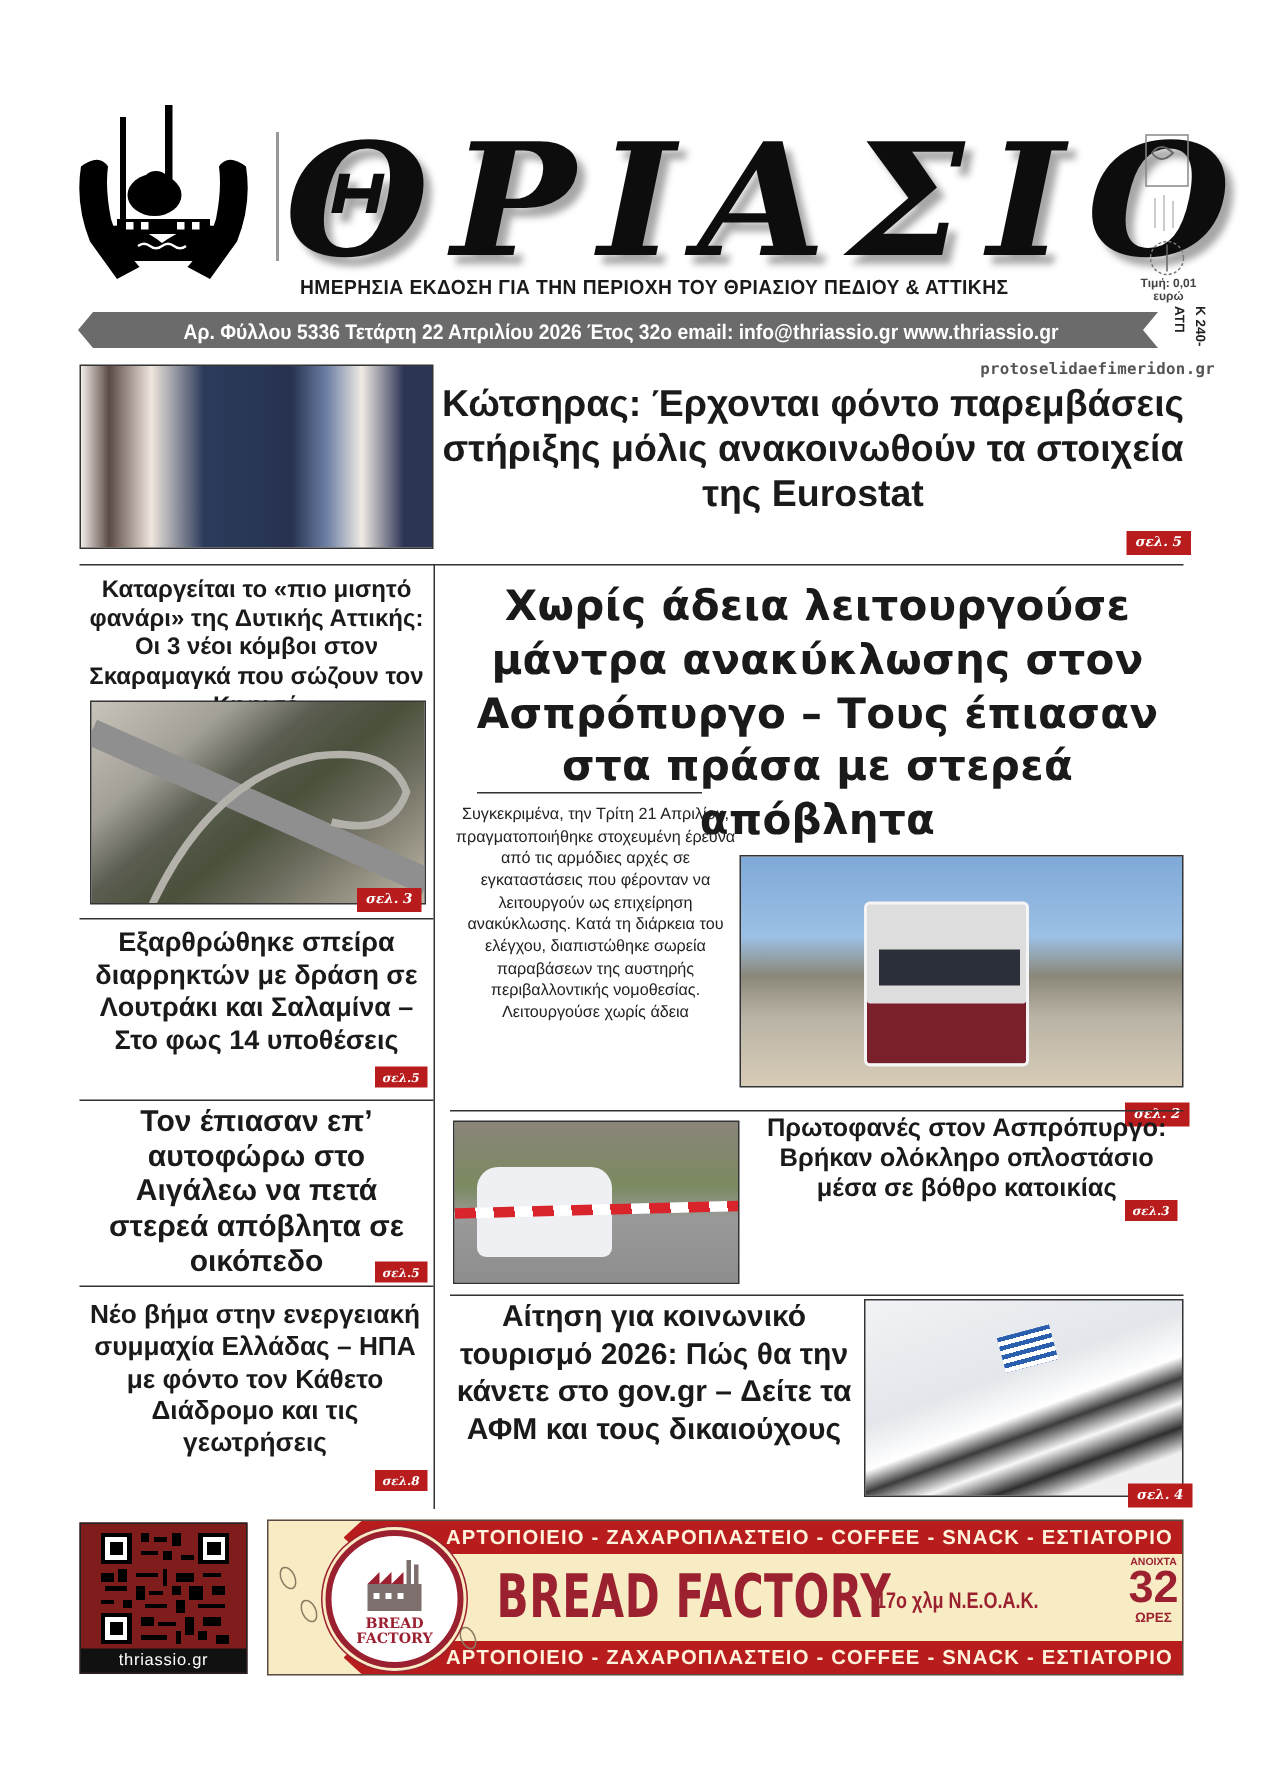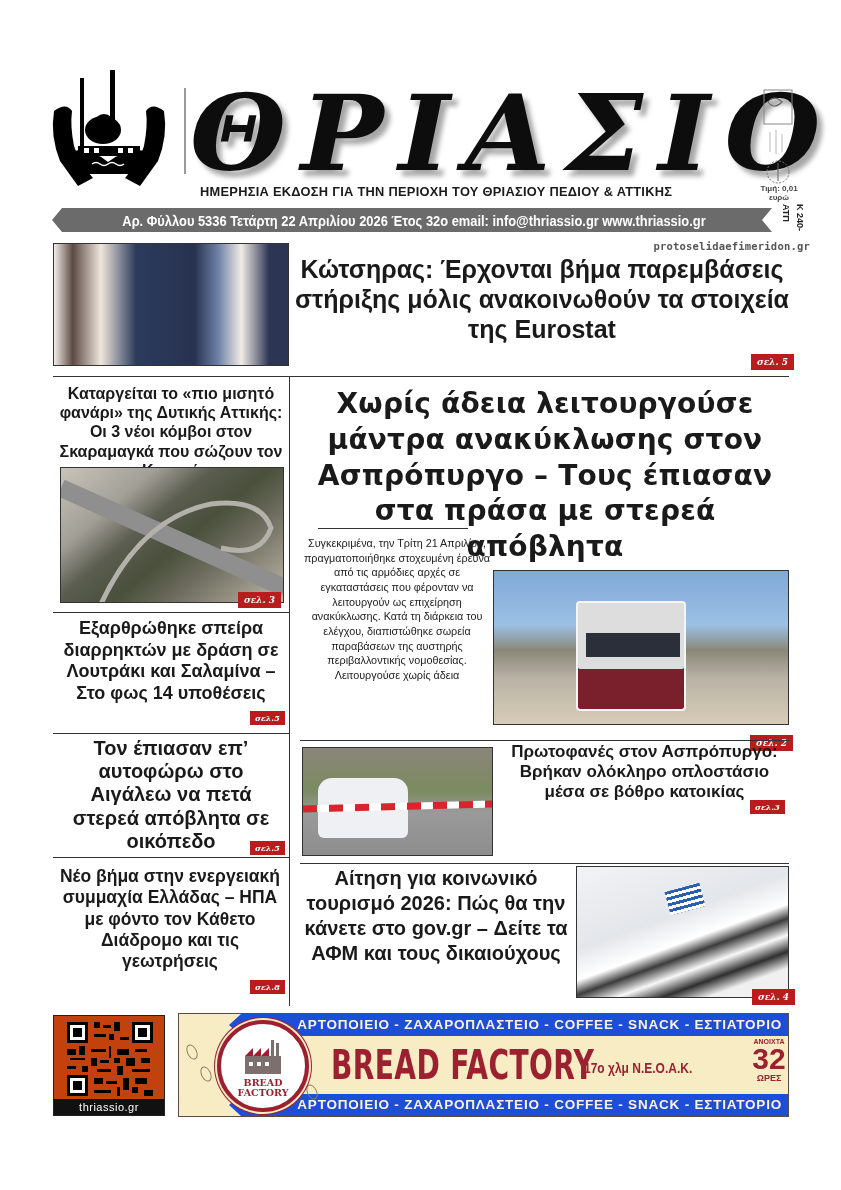--- a/index.html
+++ b/index.html
@@ -85,27 +85,27 @@
   #tag-oplo { left: 750px; top: 800px; font-size: 8px; padding: 1px 5px; }
   #line-m2 { left: 300px; top: 863px; width: 489px; }
   #tourism-head { left: 300px; top: 866px; width: 272px; font-size: 20px; line-height: 1.25; }
   #ship-photo { left: 576px; top: 866px; width: 213px; height: 132px;
     background: linear-gradient(160deg,#f1f3f6 0%, #e3e6ea 40%, #ffffff 55%, #3c3c3c 62%, #f8f8f8 70%, #2f2f2f 78%, #f0f0f0 86%); }
   #flag { position: absolute; left: 90px; top: 20px; width: 36px; height: 24px;
     background: repeating-linear-gradient(180deg,#2a5fb0 0 3px,#fff 3px 6px); transform: rotate(-15deg); }
   #tag-ship { left: 752px; top: 989px; }
 
   
-  #qr-box { left: 53px; top: 1015px; width: 112px; height: 101px; border: 1px solid #222; background: #c2410c; }
+  #qr-box { left: 53px; top: 1015px; width: 112px; height: 101px; border: 1px solid #222; background: #7f1d1d; }
   #qr-code { position: absolute; left: 12px; top: 6px; width: 88px; height: 74px; }
   #qr-caption { position: absolute; left: 0; bottom: 0; width: 110px; height: 16px; background: #111; color: #fff;
     text-align: center; font-size: 11px; line-height: 16px; letter-spacing: 0.5px; }
 
   #ad { left: 178px; top: 1013px; width: 611px; height: 104px; background: #f8ecc4; border: 1px solid #5b4a42; overflow: hidden; }
-  .ad-band { position: absolute; left: 0; width: 611px; height: 22px; background: #1d4ed8; color: #fff3dc;
+  .ad-band { position: absolute; left: 0; width: 611px; height: 22px; background: #b91c1c; color: #fff3dc;
     font-size: 13.5px; font-weight: bold; text-align: right; padding-right: 8px; line-height: 22px; letter-spacing: 0.8px;
     clip-path: polygon(62px 0,100% 0,100% 100%,62px 100%,50px 50%); }
   #ad-band-top { top: 0; }
   #ad-band-bottom { bottom: 0; }
   #ad-logo { position: absolute; left: 38px; top: 6px; width: 92px; height: 92px; border-radius: 50%; background: #fff;
     border: 4px solid #9c2130; box-shadow: 0 0 0 2px #f8ecc4, 0 0 0 3px #9c2130; }
   #ad-logo-text { position: absolute; left: 0; top: 54px; width: 84px; text-align: center; font-family: "DejaVu Serif", serif;
     font-weight: bold; font-size: 9.5px; line-height: 10px; color: #9c2130; }
   #ad-logo-factory { position: absolute; left: 22px; top: 14px; width: 40px; height: 36px; }
   #ad-brand { position: absolute; left: 152px; top: 27px; font-family: "DejaVu Sans Condensed","DejaVu Sans", sans-serif; font-weight: bold;
@@ -147,21 +147,21 @@
   <line x1="18" y1="75" x2="18" y2="93" stroke="#666"></line>
 </svg>
 <div id="price" class="abs">Τιμή: 0,01 ευρώ</div>
 
 <div id="ribbon" class="abs"></div>
 <div id="ribbon-text" class="abs">Αρ. Φύλλου 5336 Τετάρτη 22 Απριλίου 2026  Έτος 32ο email: info@thriassio.gr  www.thriassio.gr</div>
 <div id="ribbon-code" class="abs">Κ 240-ΑΤΠ</div>
 <div id="watermark" class="abs">protoselidaefimeridon.gr</div>
 
 <div id="kotsiras-photo" class="photo"></div>
-<div id="kotsiras-head" class="head">Κώτσηρας: Έρχονται βήμα παρεμβάσεις στήριξης μόλις ανακοινωθούν τα στοιχεία της Eurostat</div>
+<div id="kotsiras-head" class="head">Κώτσηρας: Έρχονται φόντο παρεμβάσεις στήριξης μόλις ανακοινωθούν τα στοιχεία της Eurostat</div>
 <div id="tag-kotsiras" class="page-tag abs">σελ. 5</div>
 <div id="line-1" class="hline"></div>
 
 <div id="vline-left" class="vline"></div>
 
 <div id="fanari-head" class="head">Καταργείται το «πιο μισητό φανάρι» της Δυτικής Αττικής: Οι 3 νέοι κόμβοι στον Σκαραμαγκά που σώζουν τον Κηφισό</div>
 <div id="fanari-photo" class="photo">
   <svg width="224" height="136" viewBox="0 0 224 136">
     <path d="M0 20 L224 120" stroke="#8f8f8f" stroke-width="18"></path>
     <path d="M40 136 Q80 50 150 36 Q200 30 210 60 Q200 90 160 80" stroke="#b3b1aa" stroke-width="5" fill="none"></path>

